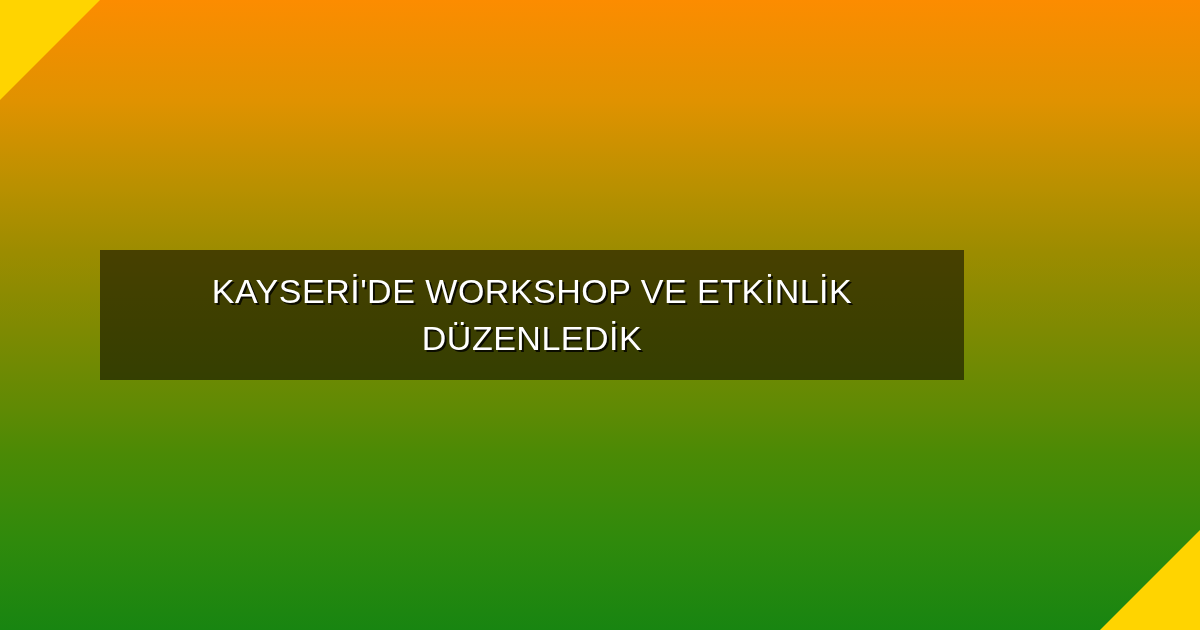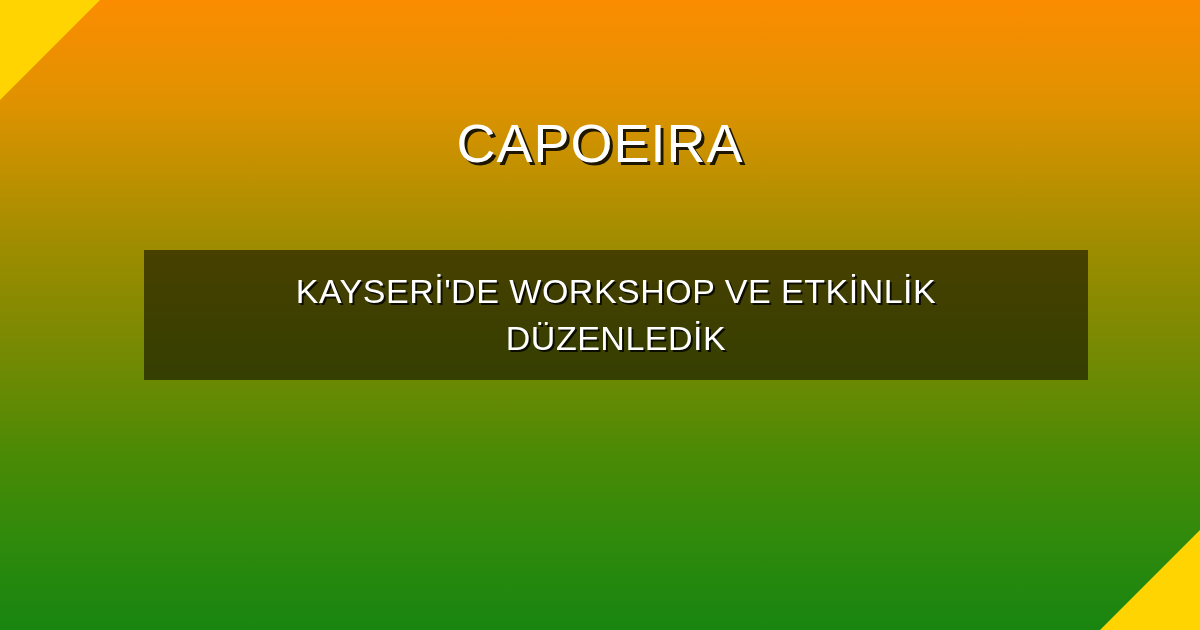--- a/index.html
+++ b/index.html
@@ -65,28 +65,27 @@
     color: #ffffff;
     text-shadow: 3px 3px 0 rgba(0, 0, 0, 0.85);
     white-space: nowrap;
   }
 
   
   #subtitle-panel {
     position: absolute;
     top: 250px;
     left: 100px;
-    width: 944px;
+    width: 864px;
     height: 130px;
     background-color: rgba(20, 18, 0, 0.62);
     box-sizing: border-box;
     display: flex;
     align-items: center;
     justify-content: center;
-    margin-left: 44px;
   }
   #subtitle-text {
     width: 100%;
     padding: 0 60px;
     box-sizing: border-box;
     text-align: center;
     font-size: 34px;
     font-weight: normal;
     line-height: 47px;
     letter-spacing: 0.5px;
@@ -96,19 +95,18 @@
 </style>
 </head>
 <body>
 
 <div id="banner">
 
   <div class="corner-triangle top-left"></div>
 
   <div class="corner-triangle bottom-right"></div>
 
-  <h1 id="headline">CAPOEIRA</h1>
 
   <div id="subtitle-panel">
     <div id="subtitle-text">KAYSERİ'DE WORKSHOP VE ETKİNLİK DÜZENLEDİK</div>
   </div>
 
 </div>
 
 </body></html>

